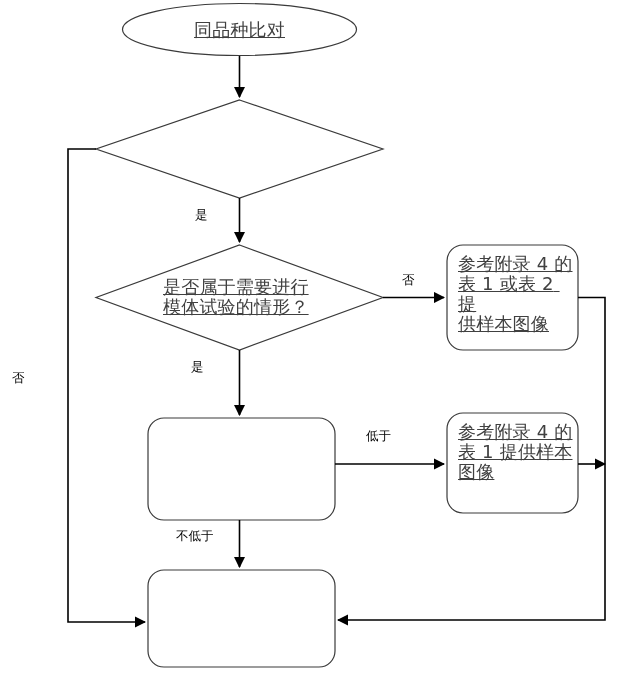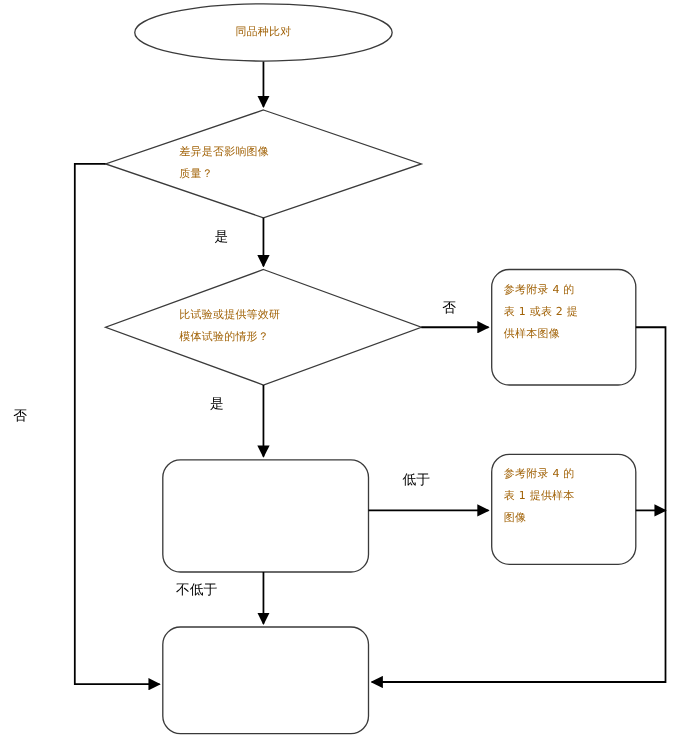--- a/index.html
+++ b/index.html
@@ -21,25 +21,26 @@
   }
   svg.canvas {
     position: absolute;
     left: 0;
     top: 0;
     width: 620px;
     height: 680px;
   }
   .node-text {
     position: absolute;
-    font-size: 10px;
+    font-size: 18px;
     line-height: 20px;
-    color: #a16207;
+    color: #404040;
     white-space: pre-wrap;
     letter-spacing: 0.2px;
+    text-decoration: underline;
   }
   .edge-label {
     position: absolute;
     font-size: 12.5px;
     line-height: 14px;
     color: #000000;
     white-space: nowrap;
   }
   .center { text-align: center; }
   .left { text-align: left; }
@@ -90,24 +91,22 @@
       <path d="M 578 297.5 L 605 297.5 L 605 620 L 338 620" marker-end="url(#arrow)"></path>
 
       <path d="M 578 464 L 605 464" marker-end="url(#arrow)"></path>
 
       <path d="M 96 149 L 68 149 L 68 622 L 145 622" marker-end="url(#arrow)"></path>
     </g>
   </svg>
 
   <div class="node-text center" style="left:150px; top:20px; width:179px;">同品种比对</div>
 
-  <div class="node-text left" style="left:163px; top:129px; width:180px;">差异是否影响图像
-质量？</div>
 
-  <div class="node-text left" style="left:163px; top:277px; width:180px;">比试验或提供等效研
+  <div class="node-text left" style="left:163px; top:277px; width:180px;">是否属于需要进行
 模体试验的情形？</div>
 
 
   <div class="node-text left" style="left:458px; top:254px; width:115px;">参考附录 4 的
 表 1 或表 2 提
 供样本图像</div>
 
   <div class="node-text left" style="left:458px; top:422px; width:115px;">参考附录 4 的
 表 1 提供样本
 图像</div>
@@ -116,15 +115,15 @@
   <div class="edge-label" style="left:195px; top:208px;">是</div>
 
   <div class="edge-label" style="left:12px; top:371px;">否</div>
 
   <div class="edge-label" style="left:191px; top:360px;">是</div>
 
   <div class="edge-label" style="left:402px; top:273px;">否</div>
 
   <div class="edge-label" style="left:366px; top:429px;">低于</div>
 
-  <div class="edge-label" style="left:160px; top:529px;">不低于</div>
+  <div class="edge-label" style="left:176px; top:529px;">不低于</div>
 
 </div>
 
 </body></html>

